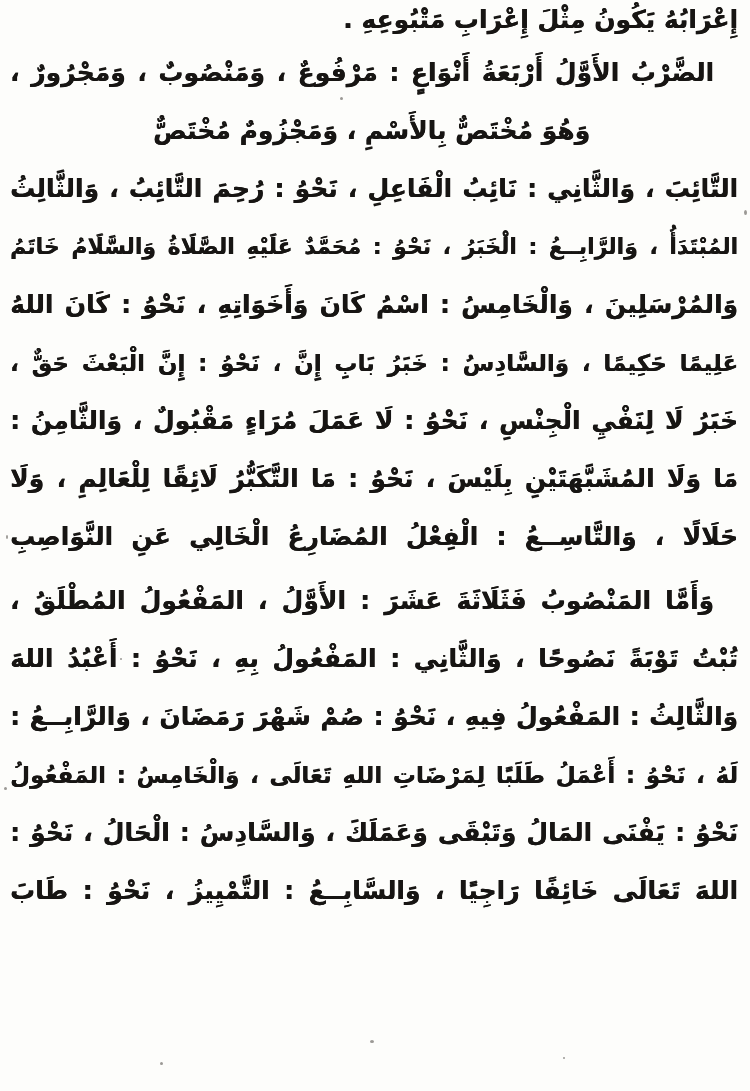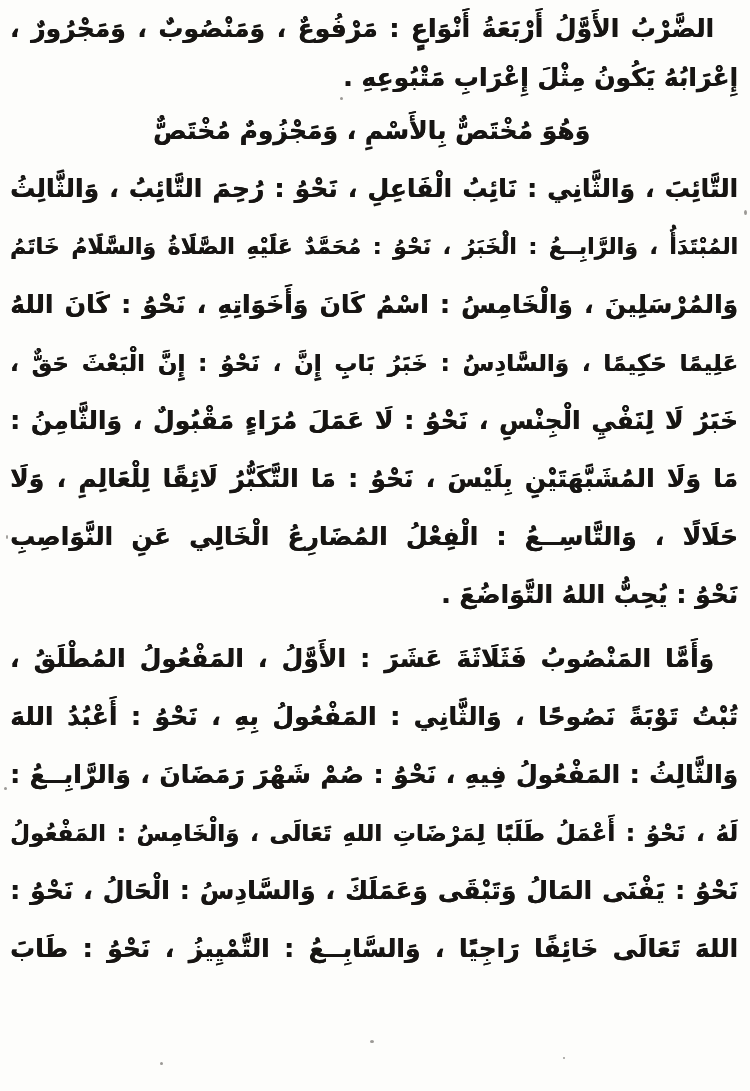--- a/index.html
+++ b/index.html
@@ -45,31 +45,30 @@
     position: absolute;
     background: #4a4742;
     border-radius: 50%;
     opacity: 0.55;
   }
 </style>
 </head>
 <body>
 
 <div class="page">
+  <div class="line r first">إِعْرَابُهُ يَكُونُ مِثْلَ إِعْرَابِ مَتْبُوعِهِ .</div>
   <div class="line j indent">الضَّرْبُ الأَوَّلُ أَرْبَعَةُ أَنْوَاعٍ : مَرْفُوعٌ ، وَمَنْصُوبٌ ، وَمَجْرُورٌ ،</div>
-  <div class="line r first">إِعْرَابُهُ يَكُونُ مِثْلَ إِعْرَابِ مَتْبُوعِهِ .</div>
   <div class="line c">وَهُوَ مُخْتَصٌّ بِالأَسْمِ ، وَمَجْزُومٌ مُخْتَصٌّ بِالْفِعْلِ .</div>
   <div class="line j">التَّائِبَ ، وَالثَّانِي : نَائِبُ الْفَاعِلِ ، نَحْوُ : رُحِمَ التَّائِبُ ، وَالثَّالِثُ :</div>
   <div class="line j tight">المُبْتَدَأُ ، وَالرَّابِــعُ : الْخَبَرُ ، نَحْوُ : مُحَمَّدٌ عَلَيْهِ الصَّلَاةُ وَالسَّلَامُ خَاتَمُ الأَنْبِيَاءِ</div>
   <div class="line j">وَالمُرْسَلِينَ ، وَالْخَامِسُ : اسْمُ كَانَ وَأَخَوَاتِهِ ، نَحْوُ : كَانَ اللهُ تَعَالَى</div>
   <div class="line j snug">عَلِيمًا حَكِيمًا ، وَالسَّادِسُ : خَبَرُ بَابِ إِنَّ ، نَحْوُ : إِنَّ الْبَعْثَ حَقٌّ ، وَالسَّابِعُ :</div>
   <div class="line j">خَبَرُ لَا لِنَفْيِ الْجِنْسِ ، نَحْوُ : لَا عَمَلَ مُرَاءٍ مَقْبُولٌ ، وَالثَّامِنُ : اسْمُ</div>
   <div class="line j">مَا وَلَا المُشَبَّهَتَيْنِ بِلَيْسَ ، نَحْوُ : مَا التَّكَبُّرُ لَائِقًا لِلْعَالِمِ ، وَلَا حَسَدٌ</div>
   <div class="line j">حَلَالًا ، وَالتَّاسِــعُ : الْفِعْلُ المُضَارِعُ الْخَالِي عَنِ النَّوَاصِبِ وَالْجَوَازِمِ ،</div>
-  <div class="line r">نَحْوُ : يُحِبُّ اللهُ التَّوَاضُعَ .</div>
   <div class="line j indent gap">وَأَمَّا المَنْصُوبُ فَثَلَاثَةَ عَشَرَ : الأَوَّلُ ، المَفْعُولُ المُطْلَقُ ، نَحْوُ :</div>
   <div class="line j">تُبْتُ تَوْبَةً نَصُوحًا ، وَالثَّانِي : المَفْعُولُ بِهِ ، نَحْوُ : أَعْبُدُ اللهَ تَعَالَى ،</div>
   <div class="line j">وَالثَّالِثُ : المَفْعُولُ فِيهِ ، نَحْوُ : صُمْ شَهْرَ رَمَضَانَ ، وَالرَّابِــعُ : المَفْعُولُ</div>
   <div class="line j snug">لَهُ ، نَحْوُ : أَعْمَلُ طَلَبًا لِمَرْضَاتِ اللهِ تَعَالَى ، وَالْخَامِسُ : المَفْعُولُ مَعَهُ ،</div>
   <div class="line j">نَحْوُ : يَفْنَى المَالُ وَتَبْقَى وَعَمَلَكَ ، وَالسَّادِسُ : الْحَالُ ، نَحْوُ : أَعْبُدُ</div>
   <div class="line j">اللهَ تَعَالَى خَائِفًا رَاجِيًا ، وَالسَّابِــعُ : التَّمْيِيزُ ، نَحْوُ : طَابَ الْعَالِمُ</div>
 
   <div class="speck" style="left:340px; top:97px;  width:3px; height:3px;"></div>
   <div class="speck" style="left:6px;   top:535px; width:2px; height:4px;"></div>
   <div class="speck" style="left:4px;   top:787px; width:3px; height:3px;"></div>

